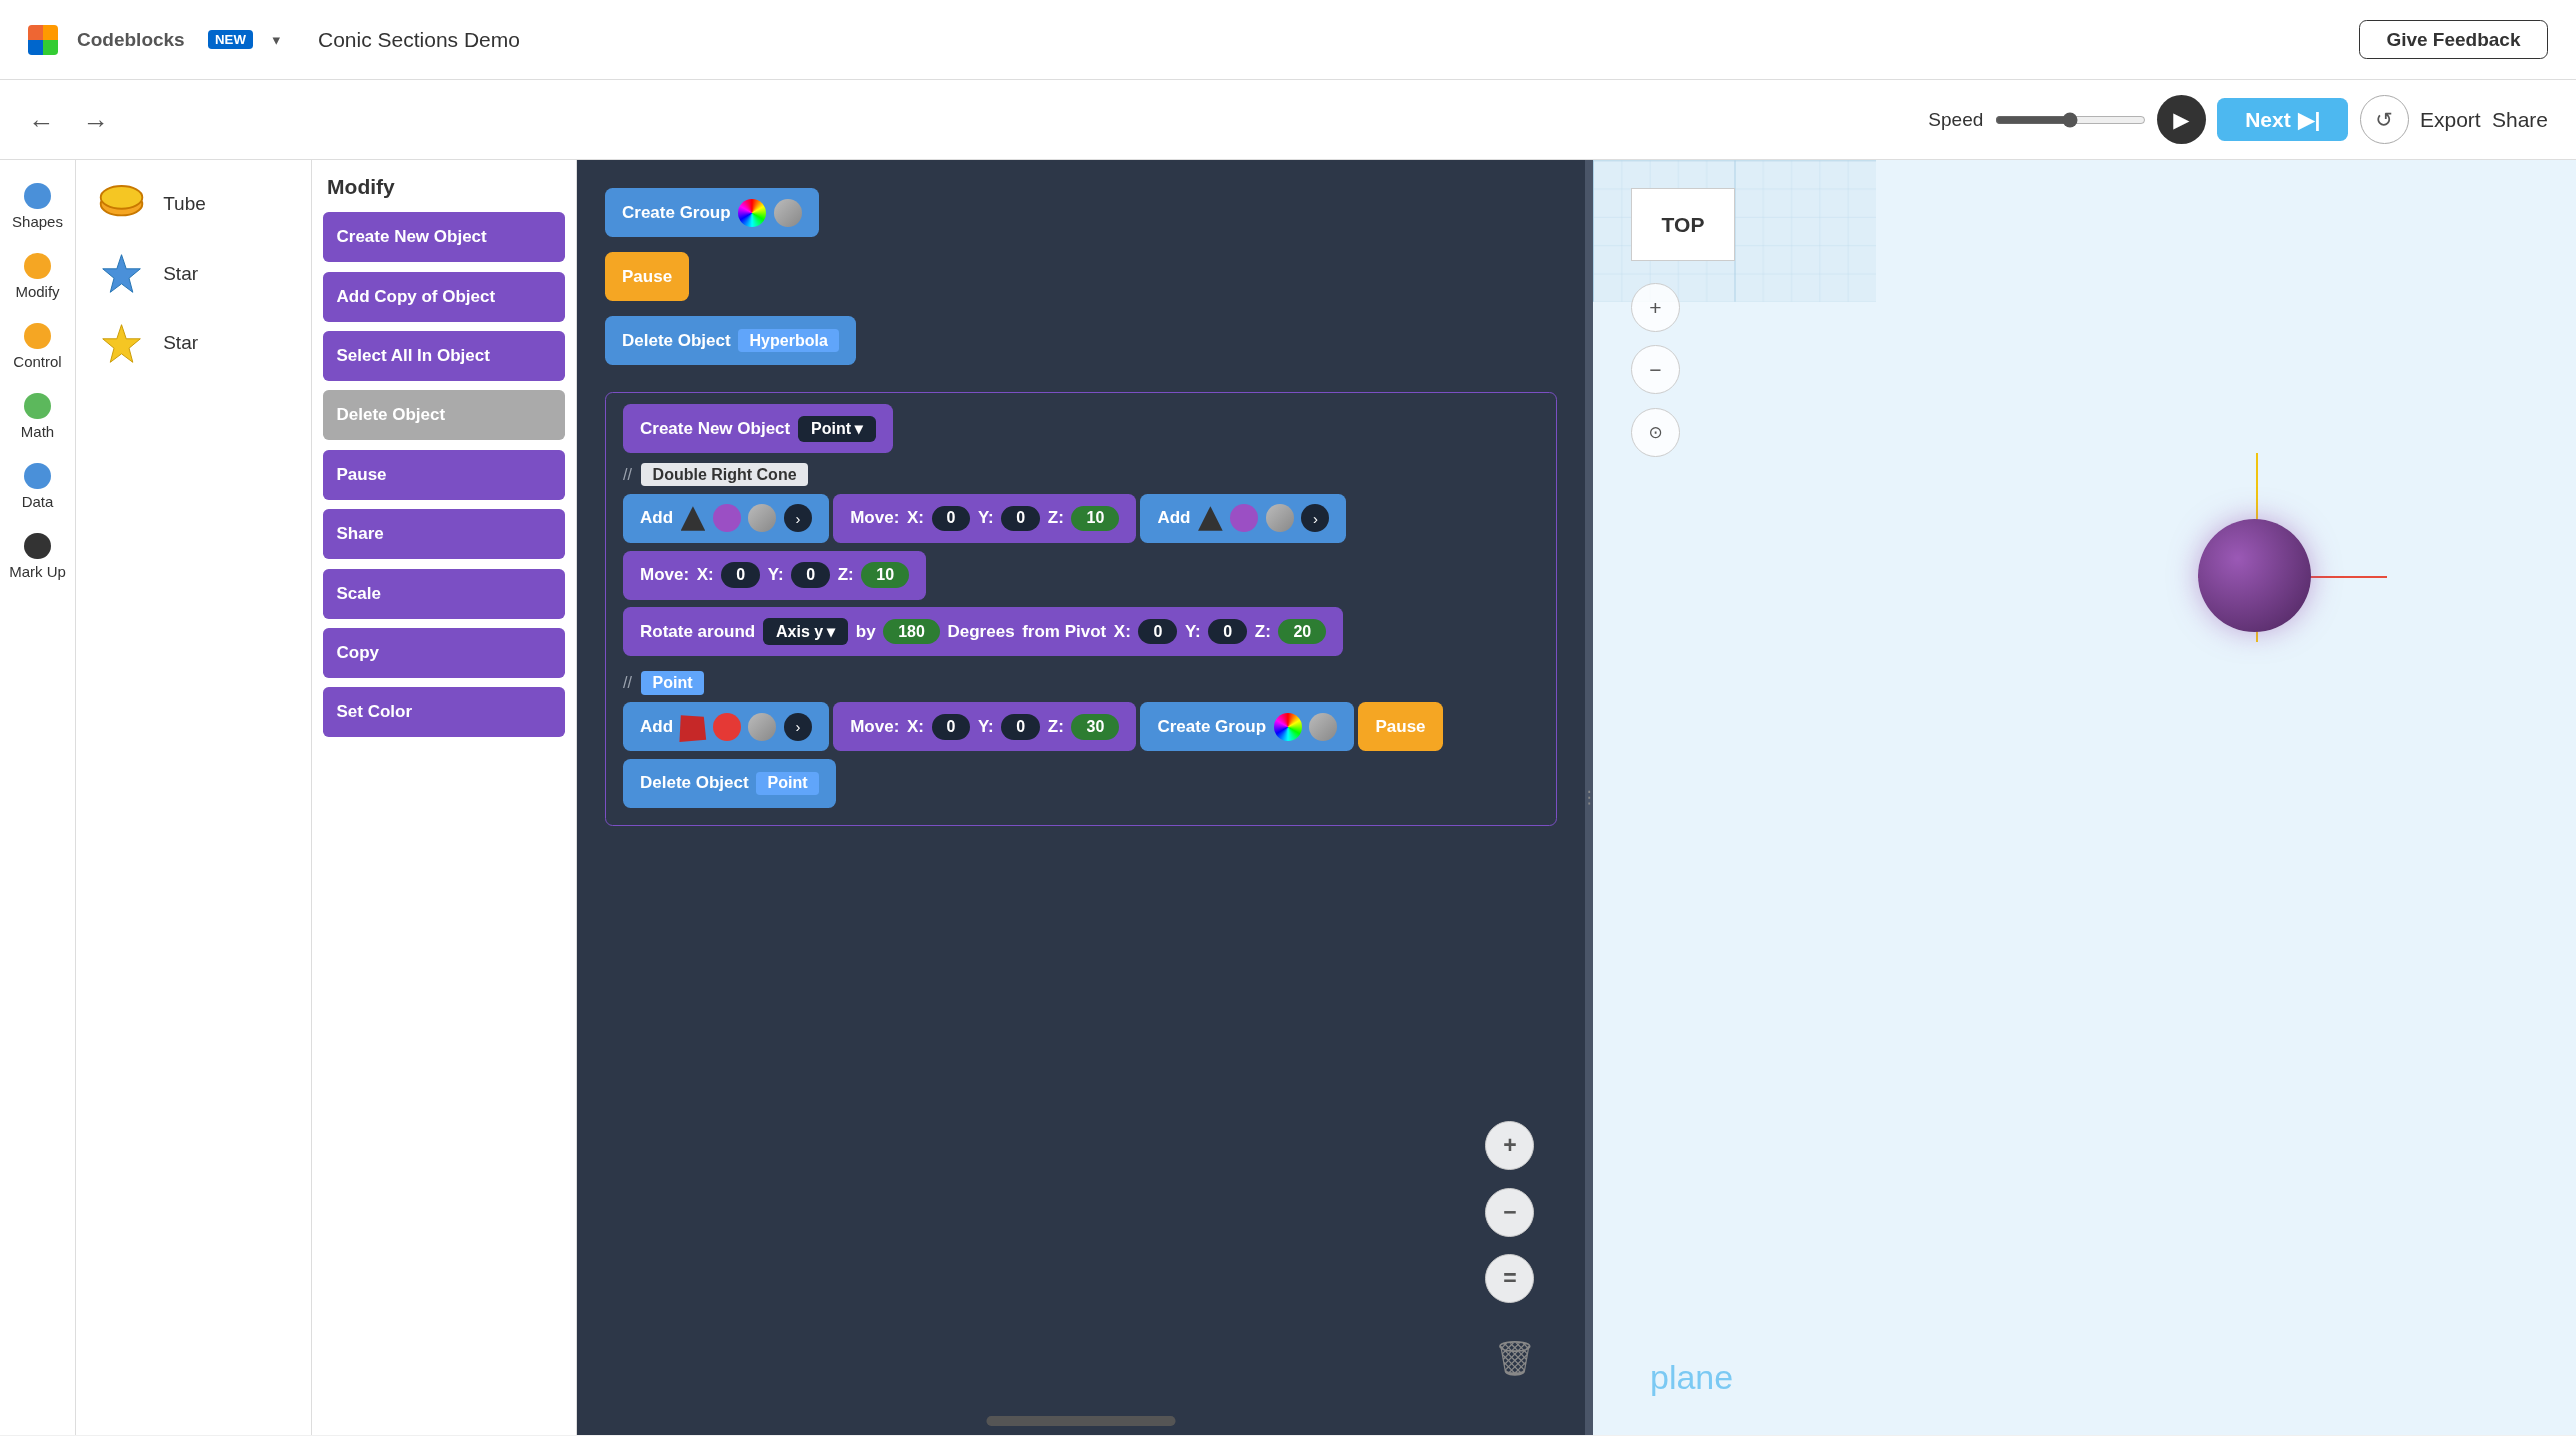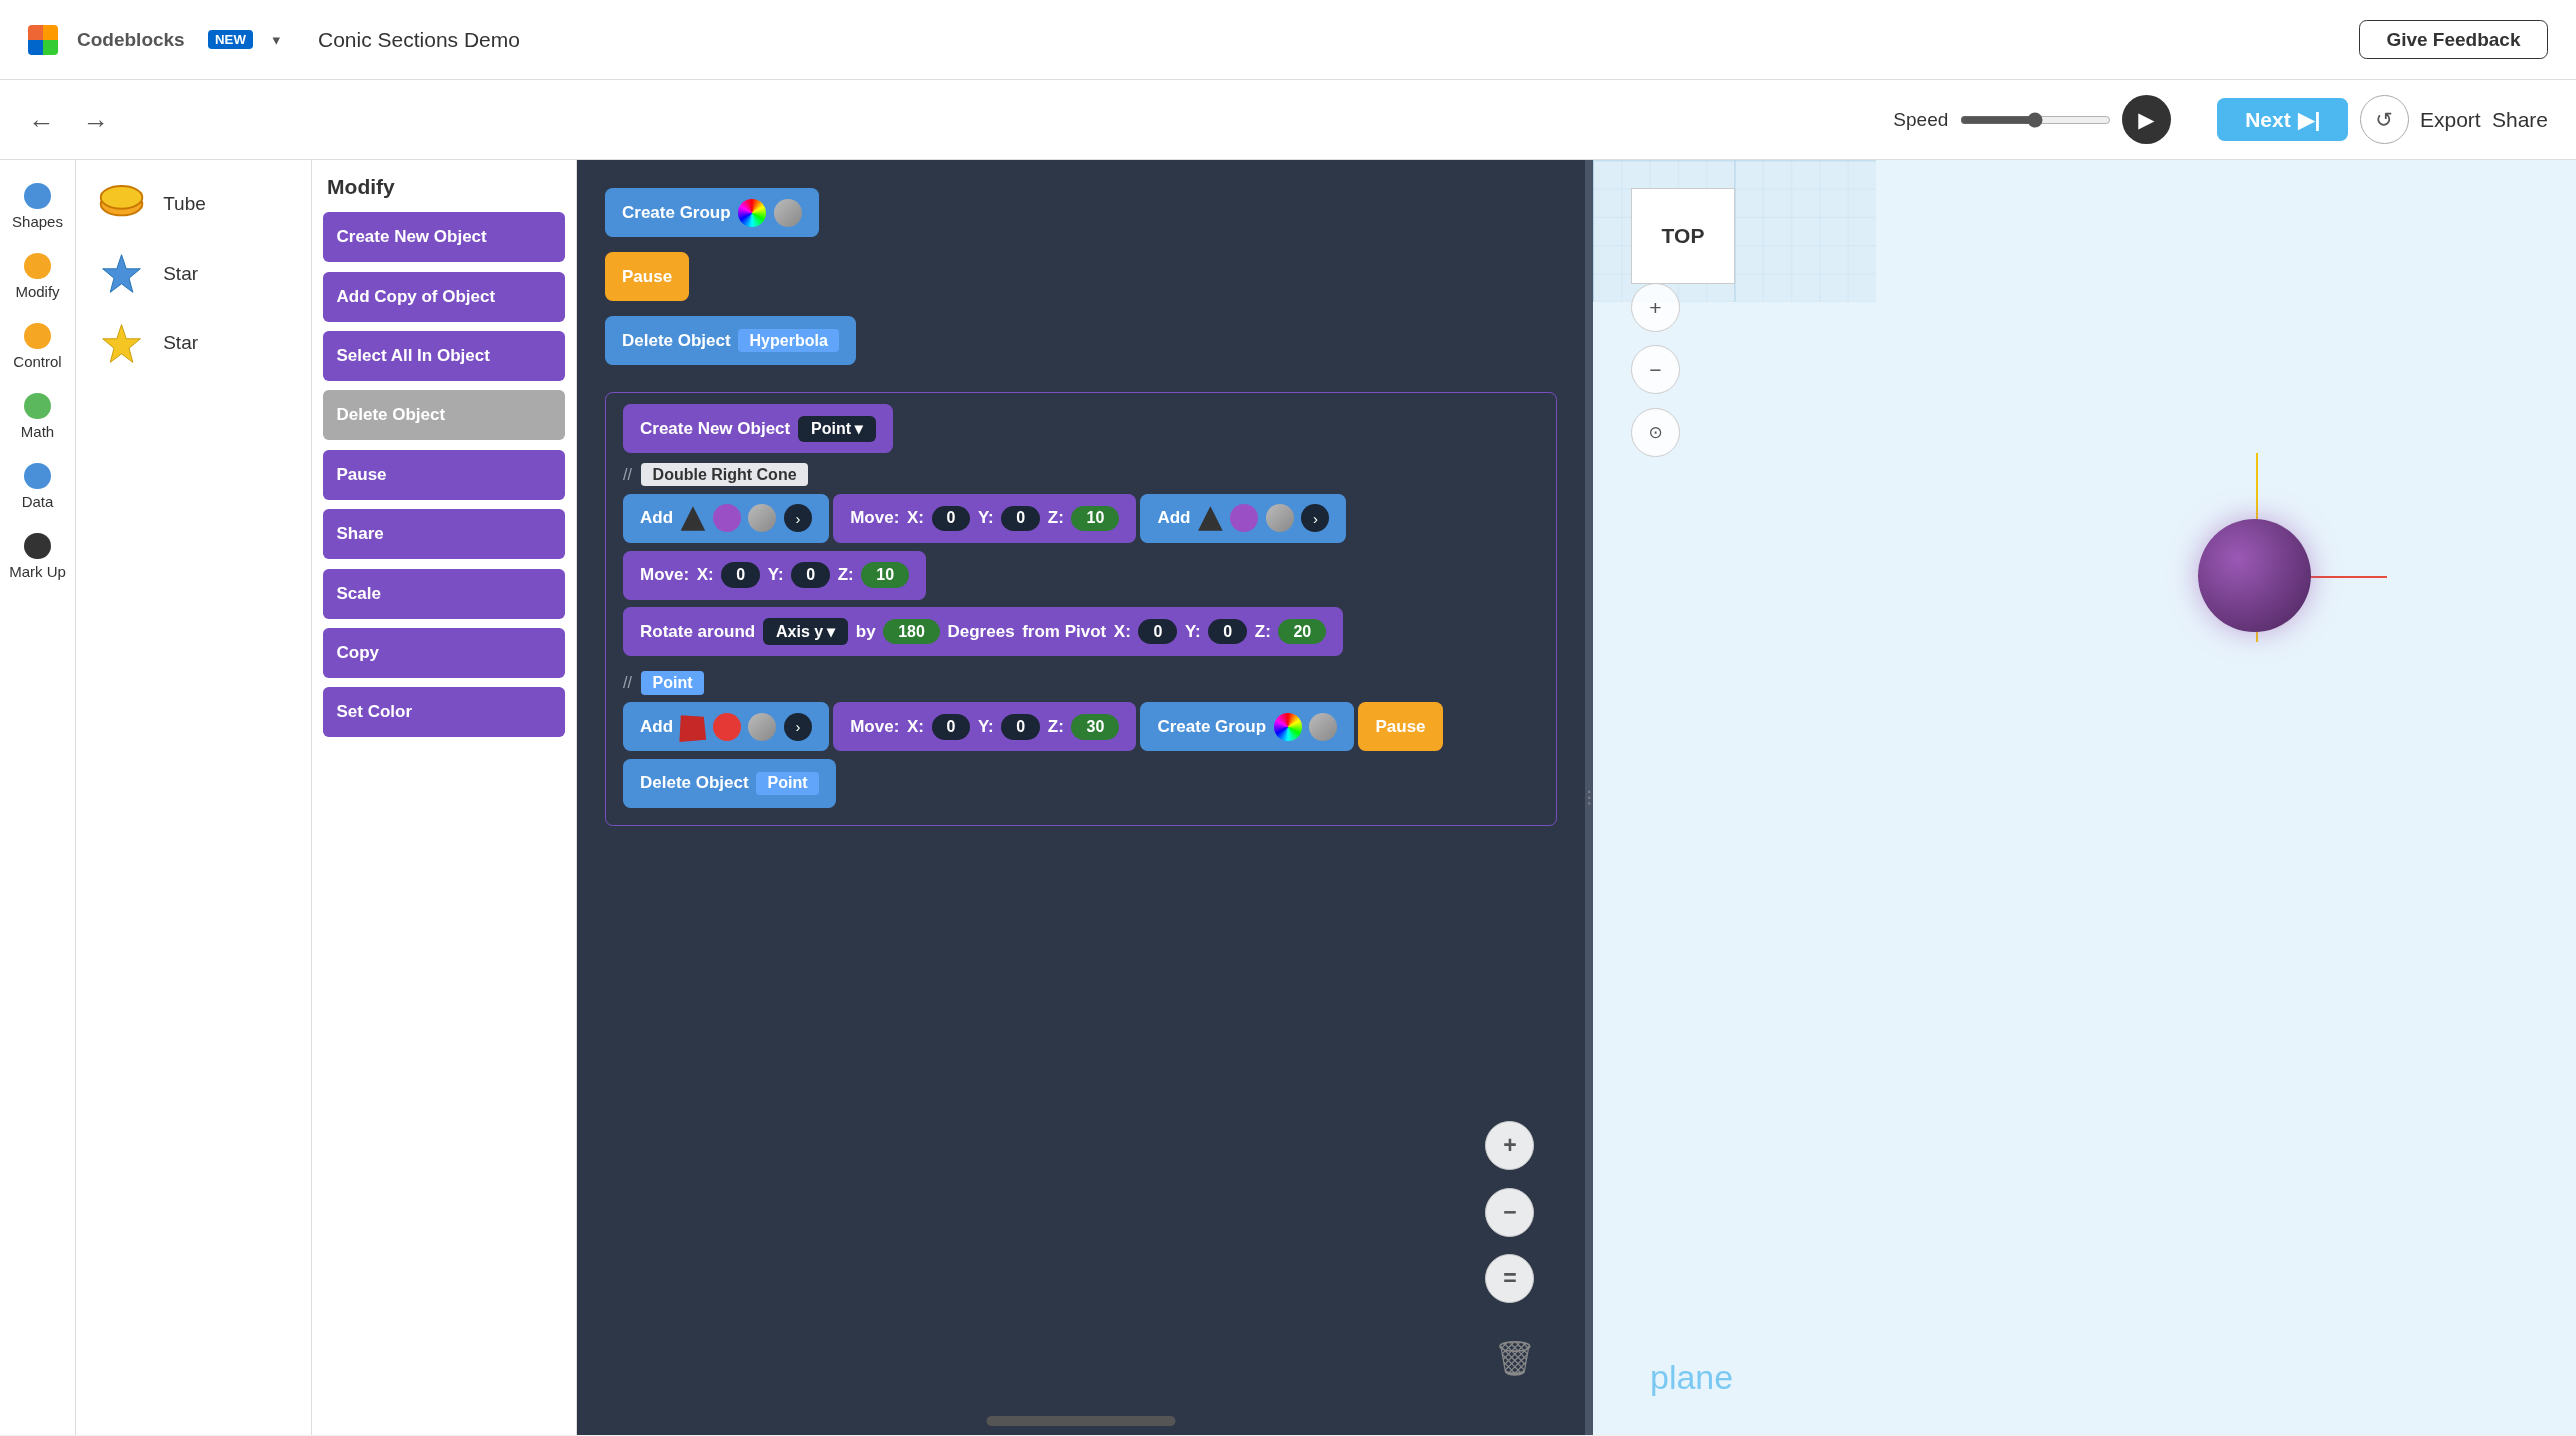--- a/index.html
+++ b/index.html
@@ -44,21 +44,21 @@
     .speed-label { font-size: 19px; color: #333; }
     .speed-slider { width: 151px; accent-color: #555; }
     .play-btn {
       width: 49px; height: 49px; border-radius: 50%; background: #333;
       border: none; color: #fff; font-size: 21px; cursor: pointer;
       display: flex; align-items: center; justify-content: center;
     }
     .next-btn {
       background: #4db8f0; color: #fff; border: none; border-radius: 7.6px;
       font-size: 21px; font-weight: 600; padding: 9.4px 28px;
-      cursor: pointer; display: flex; align-items: center; gap: 7.6px; margin-left: 35px;
+      cursor: pointer; display: flex; align-items: center; gap: 7.6px;
     }
     .reset-btn {
       width: 49px; height: 49px; border-radius: 50%; background: none;
       border: 1.9px solid #aaa; color: #555; font-size: 21px; cursor: pointer;
       display: flex; align-items: center; justify-content: center;
     }
     .export-btn, .share-btn {
       background: none; border: none; color: #333;
       font-size: 21px; cursor: pointer; font-weight: 500;
     }
@@ -174,21 +174,21 @@
       padding: 2.8px 11.3px; font-size: 16px; font-weight: 600;
     }
     .comment-text { color: #9ca3af; font-size: 16px; }
 
     
     .right-panel {
       width: 983px; background: #e8f4fc; position: relative; overflow: hidden;
     }
     .top-view-box {
       position: absolute; top: 28px; left: 38px;
-      width: 104px; height: 96px;
+      width: 104px; height: 73px;
       background: #fff; border: 1.9px solid #ccc;
       display: flex; align-items: center; justify-content: center;
       font-size: 21px; font-weight: bold; color: #333;
     }
     .zoom-plus, .zoom-minus, .zoom-reset, .zoom-home {
       position: absolute; left: 38px;
       width: 49px; height: 49px; border-radius: 50%;
       background: rgba(255,255,255,0.8); border: 0.9px solid #ccc;
       display: flex; align-items: center; justify-content: center;
       font-size: 21px; cursor: pointer; color: #555;

